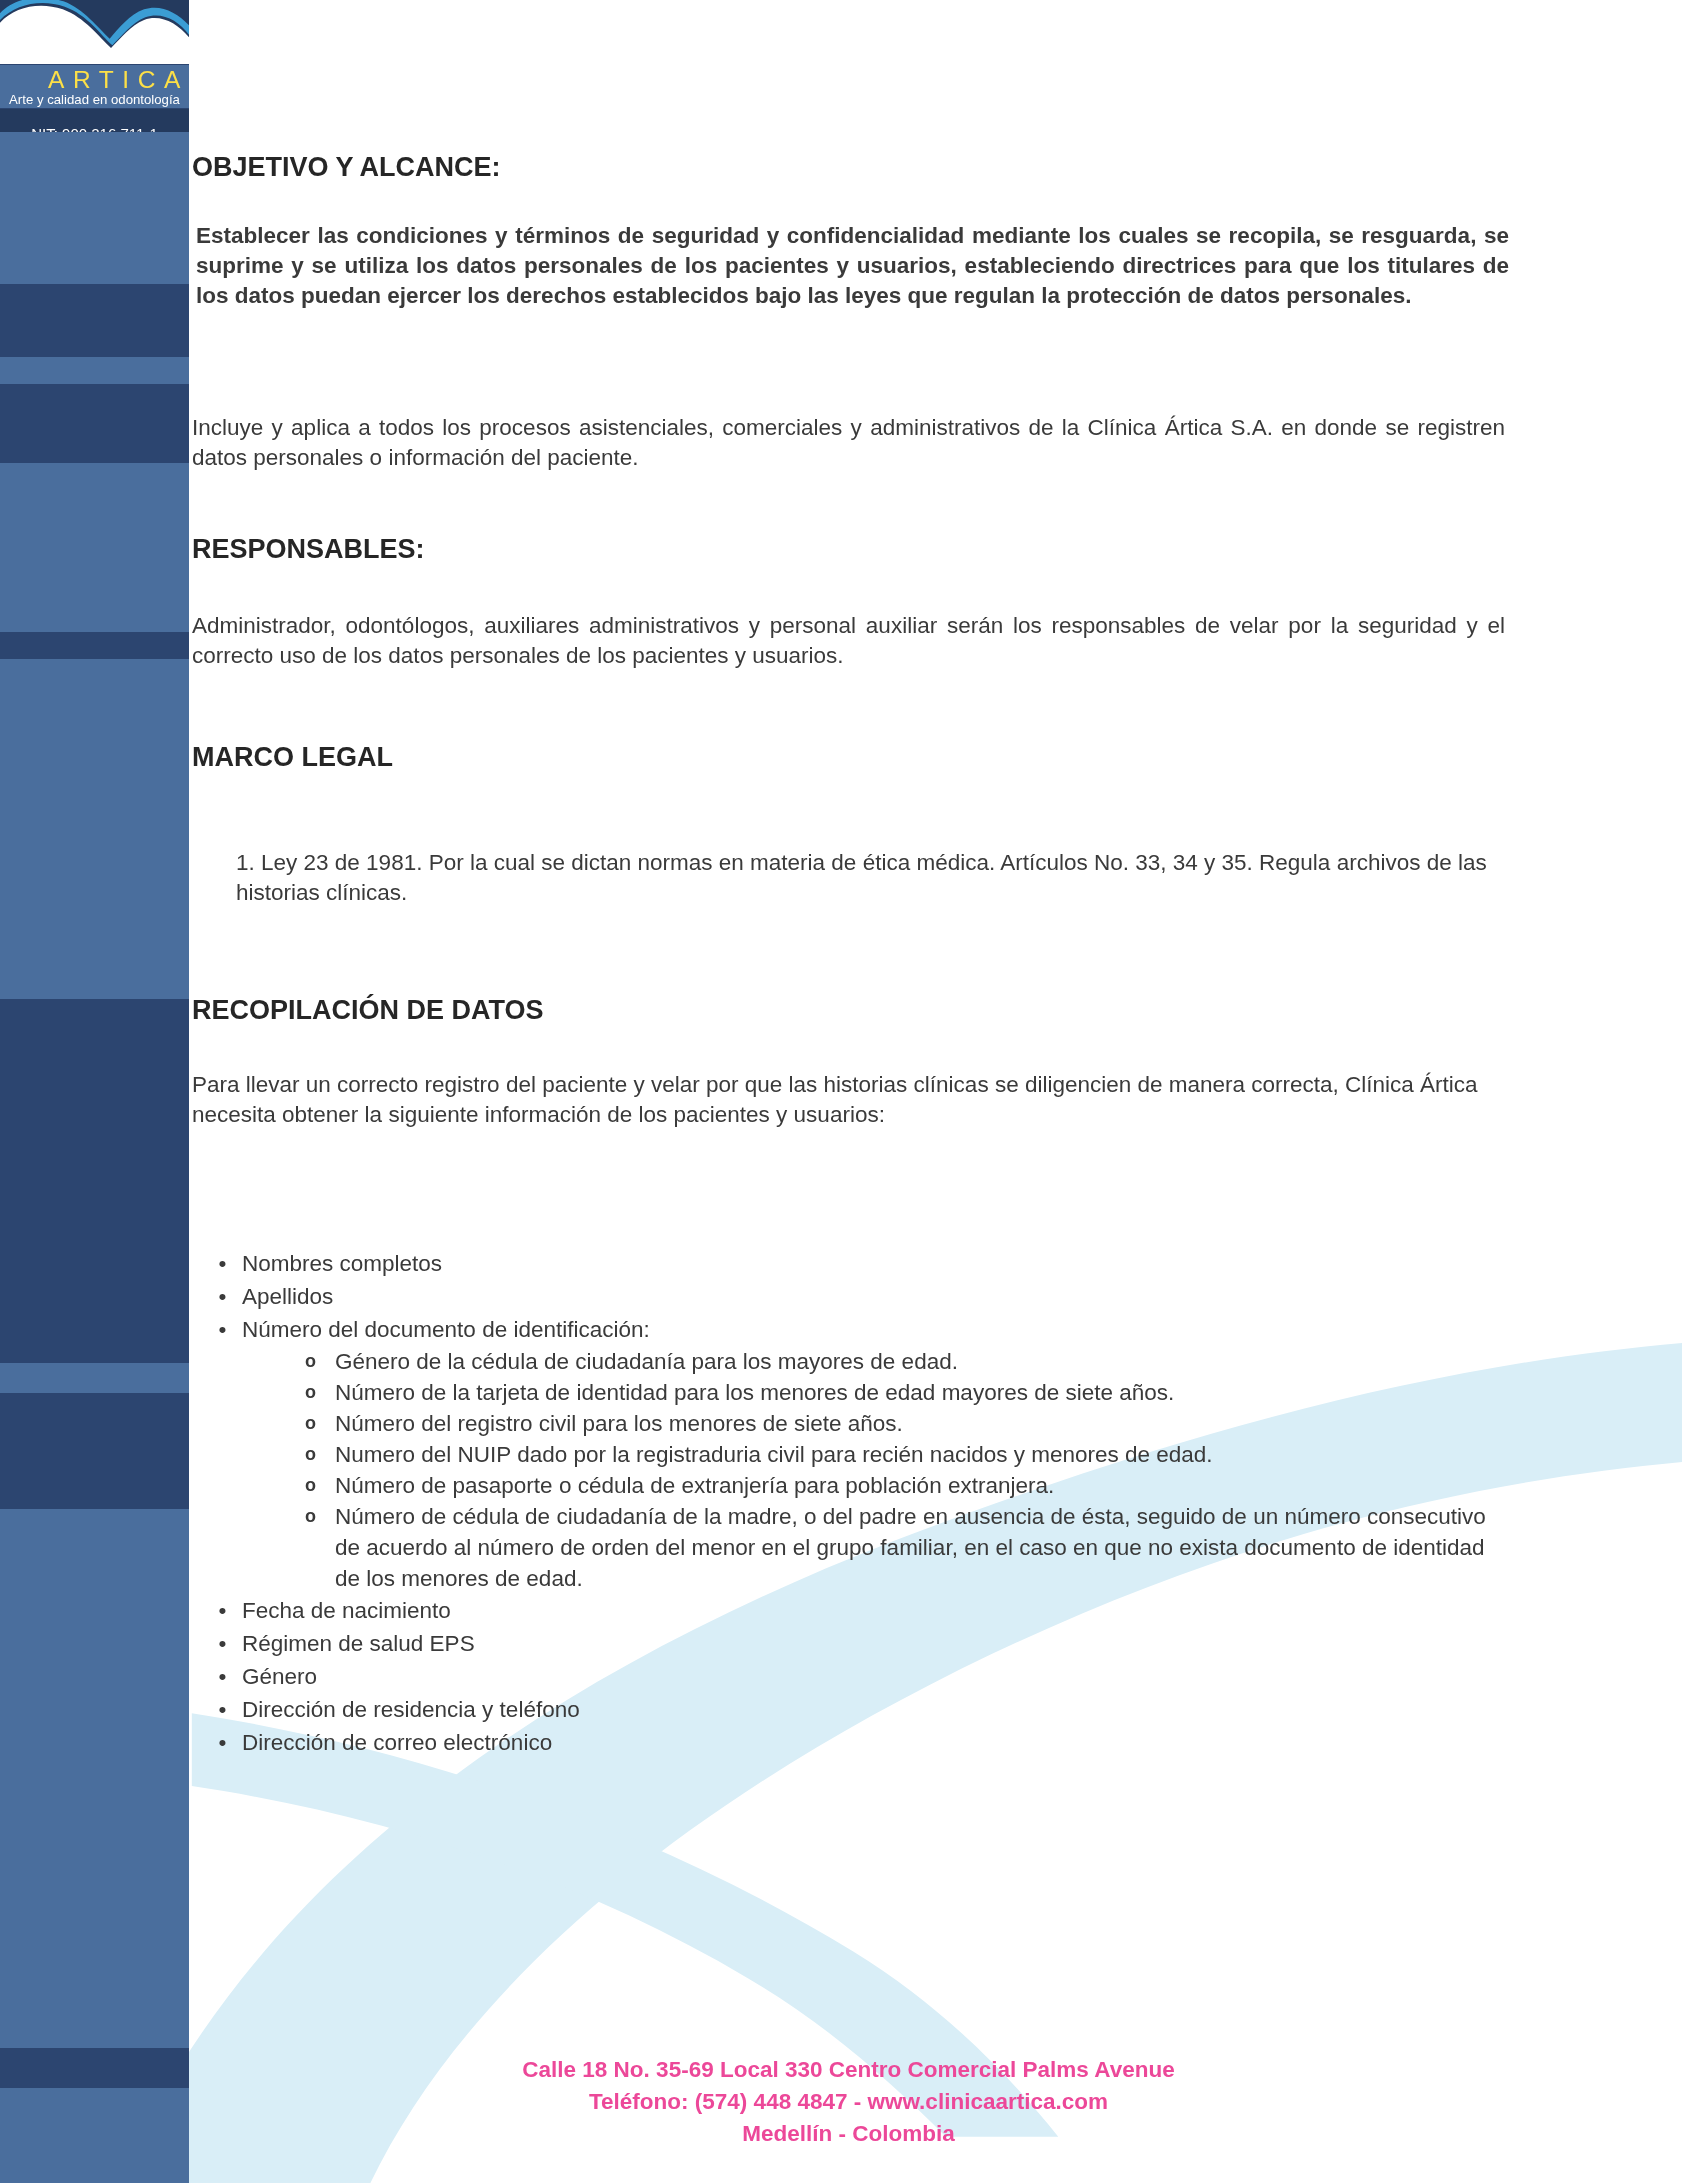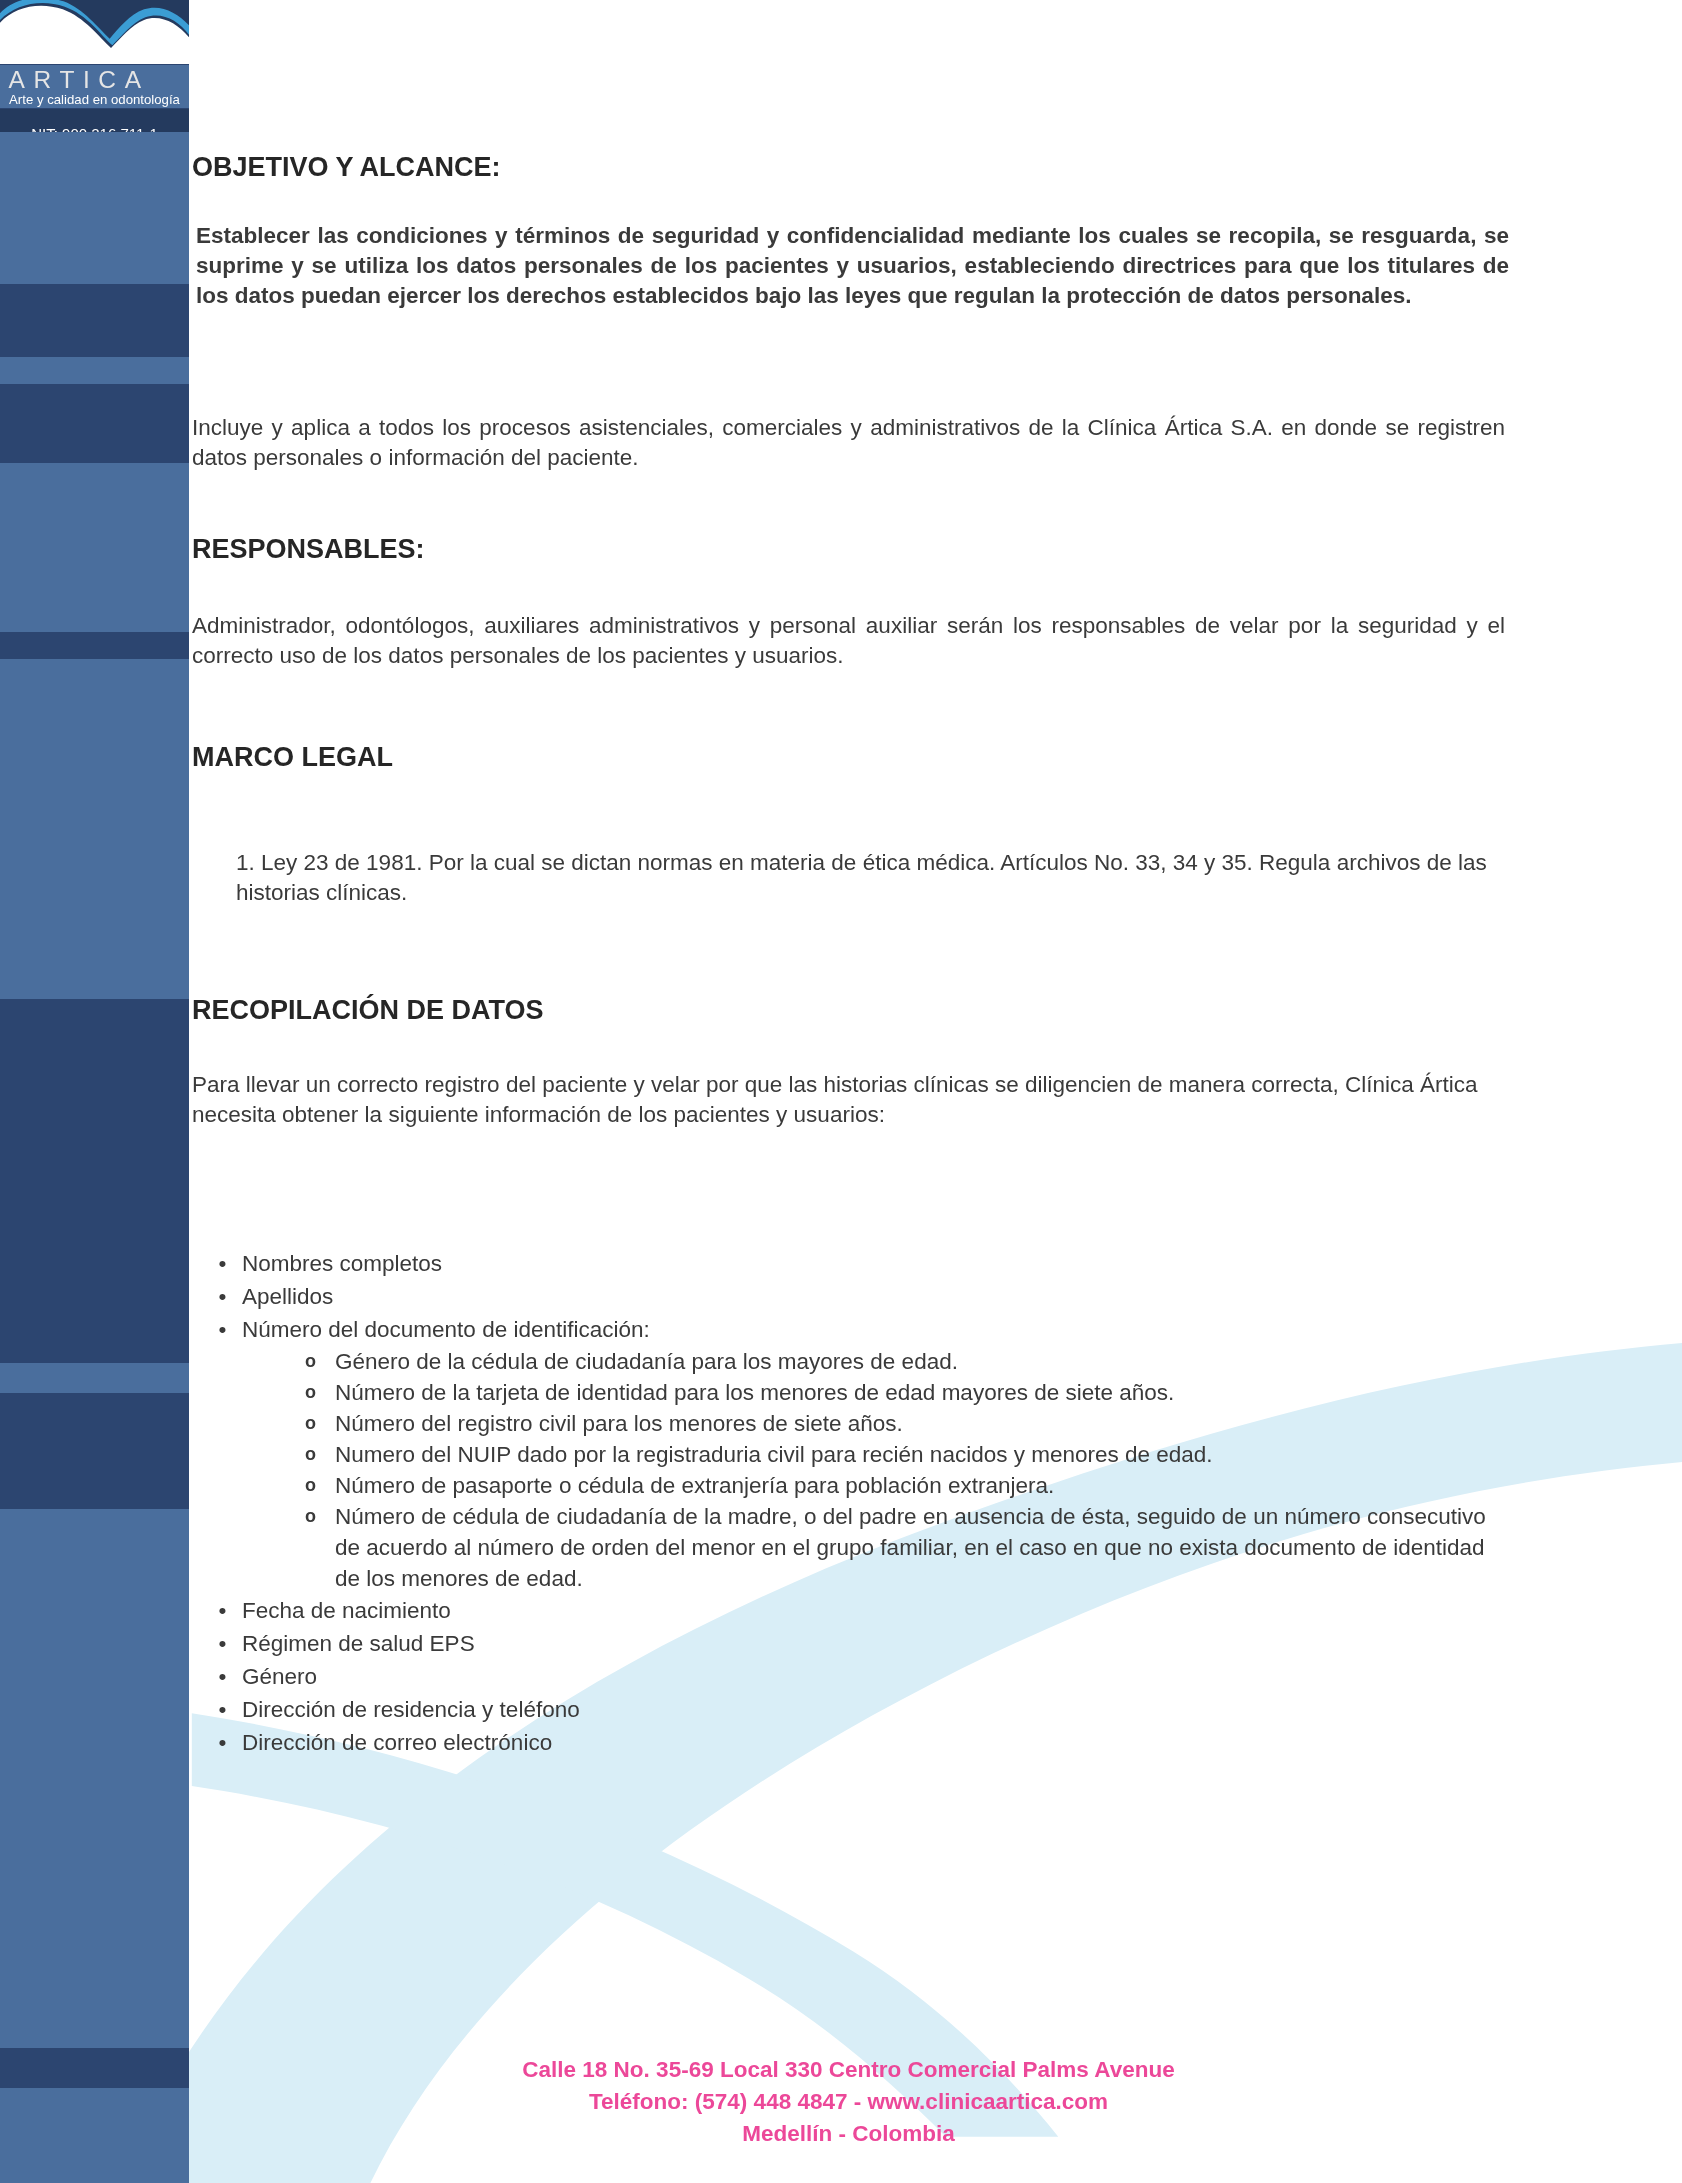--- a/index.html
+++ b/index.html
@@ -68,22 +68,22 @@
     height: 45px;
     background: #4a6e9d;
     border-top: 1.3px solid #2c4570;
     border-bottom: 1.3px solid #2c4570;
     box-sizing: border-box;
   }
   #logo-name {
     position: absolute;
     left: 0; top: 1.3px;
     width: 189px;
-    text-align: left;
-    color: #e5e5e5;
+    text-align: right;
+    color: #fde047;
     font-size: 24.5px;
     letter-spacing: 8.6px;
     text-indent: 8.6px;
     font-weight: 300;
     line-height: 28px;
   }
   #logo-tagline {
     position: absolute;
     left: 0; top: 27px;
     width: 189px;

